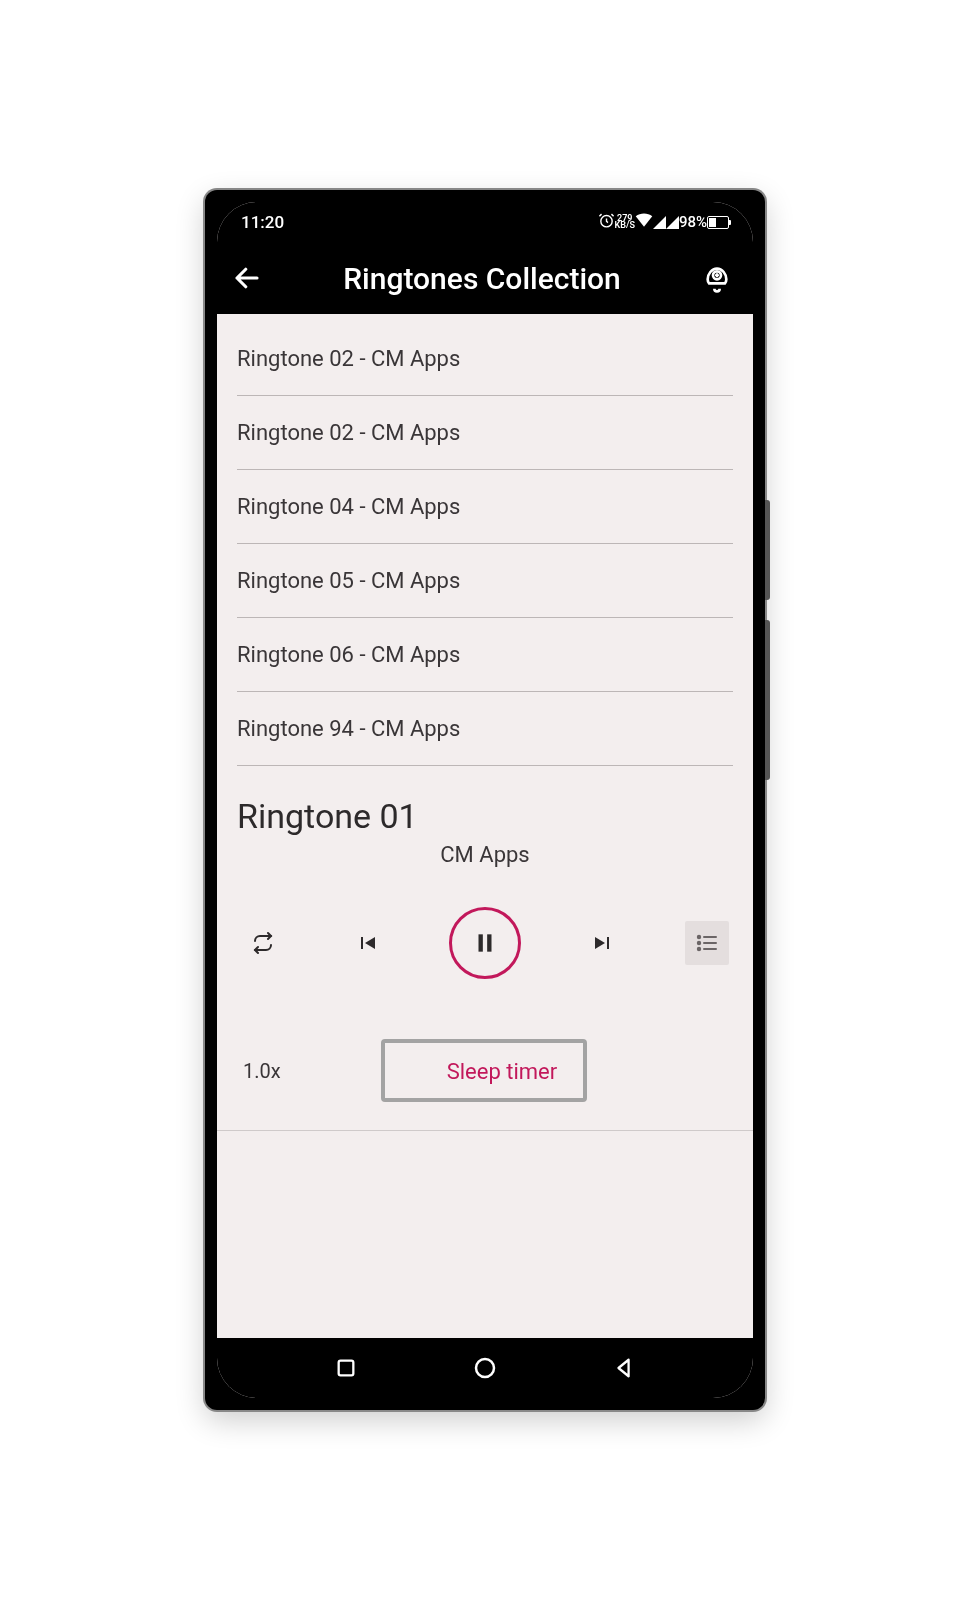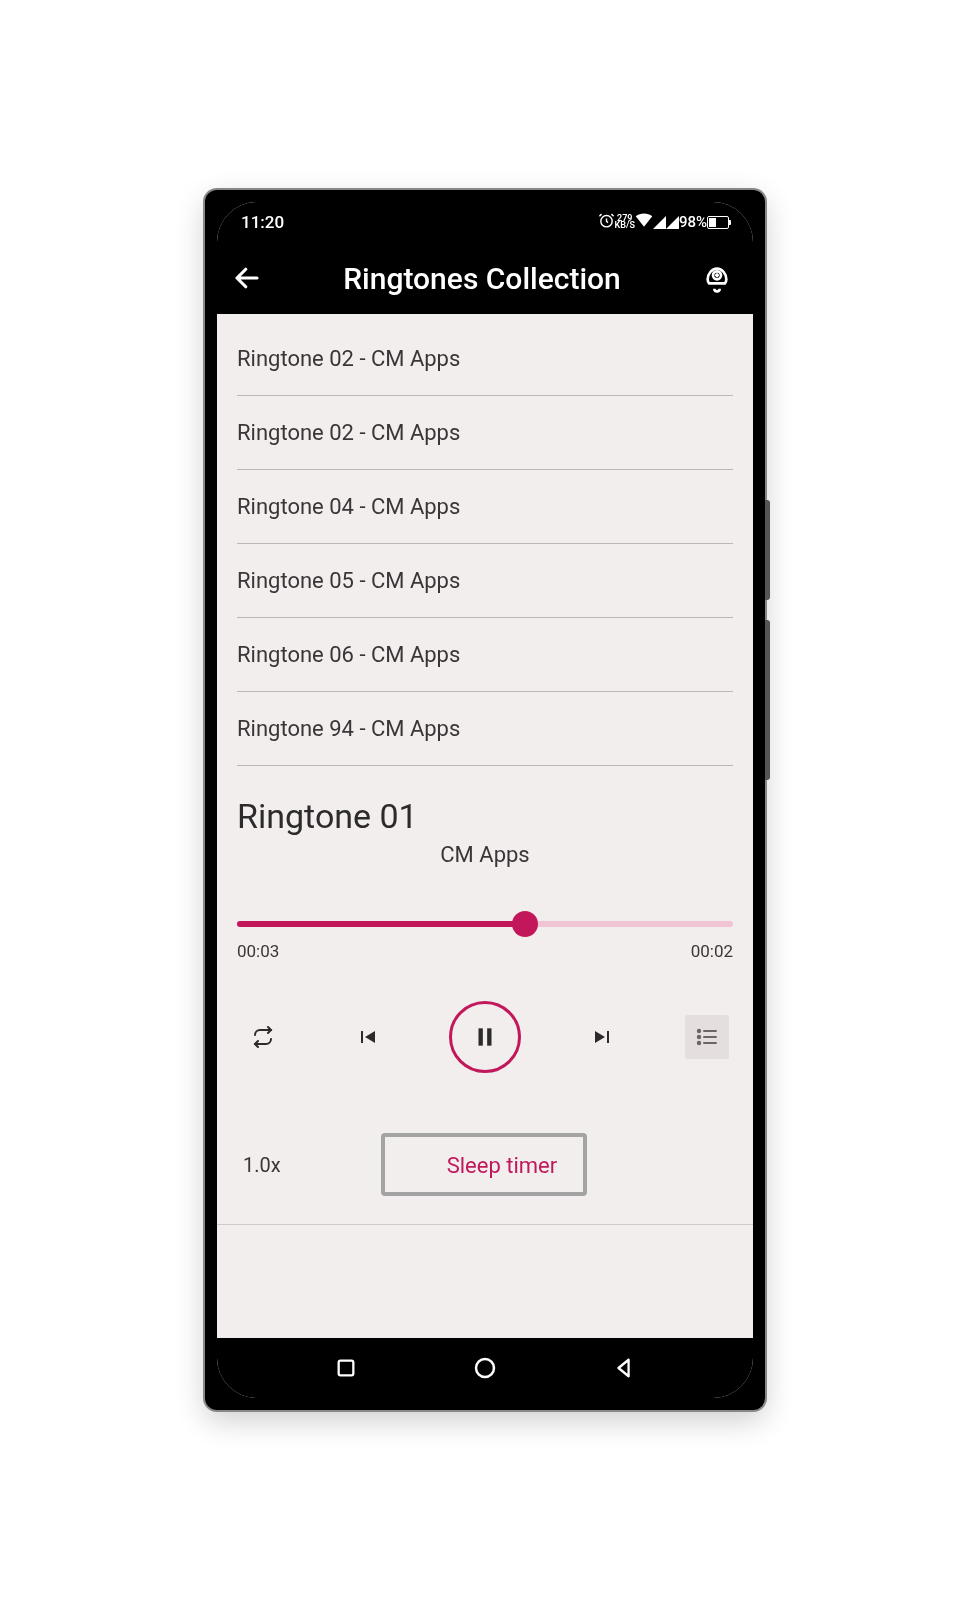--- a/index.html
+++ b/index.html
@@ -212,30 +212,20 @@
         <div class="list-item">Ringtone 04 - CM Apps</div>
         <div class="list-item">Ringtone 05 - CM Apps</div>
         <div class="list-item">Ringtone 06 - CM Apps</div>
         <div class="list-item">Ringtone 94 - CM Apps</div>
       </div>
 
       <div class="player">
         <div class="now-title">Ringtone 01</div>
         <div class="now-artist">CM Apps</div>
 
-        <div class="progress-wrap">
-          <div class="progress-bar">
-            <div class="progress-fill"></div>
-            <div class="progress-thumb"></div>
-          </div>
-          <div class="times">
-            <span>00:03</span>
-            <span>00:02</span>
-          </div>
-        </div>
 
         <div class="controls">
           <div class="ctrl">
             <svg width="24" height="24" viewBox="0 0 24 24" fill="none" stroke="#2d2a2b" stroke-width="2" stroke-linecap="round">
                 <path d="M17 2l3 3-3 3M7 22l-3-3 3-3"></path>
                 <path d="M20 5H9a5 5 0 0 0-5 5M4 19h11a5 5 0 0 0 5-5"></path>
               </svg>
           </div>
           <div class="ctrl">
             <svg width="24" height="24" viewBox="0 0 24 24" fill="#2d2a2b">

